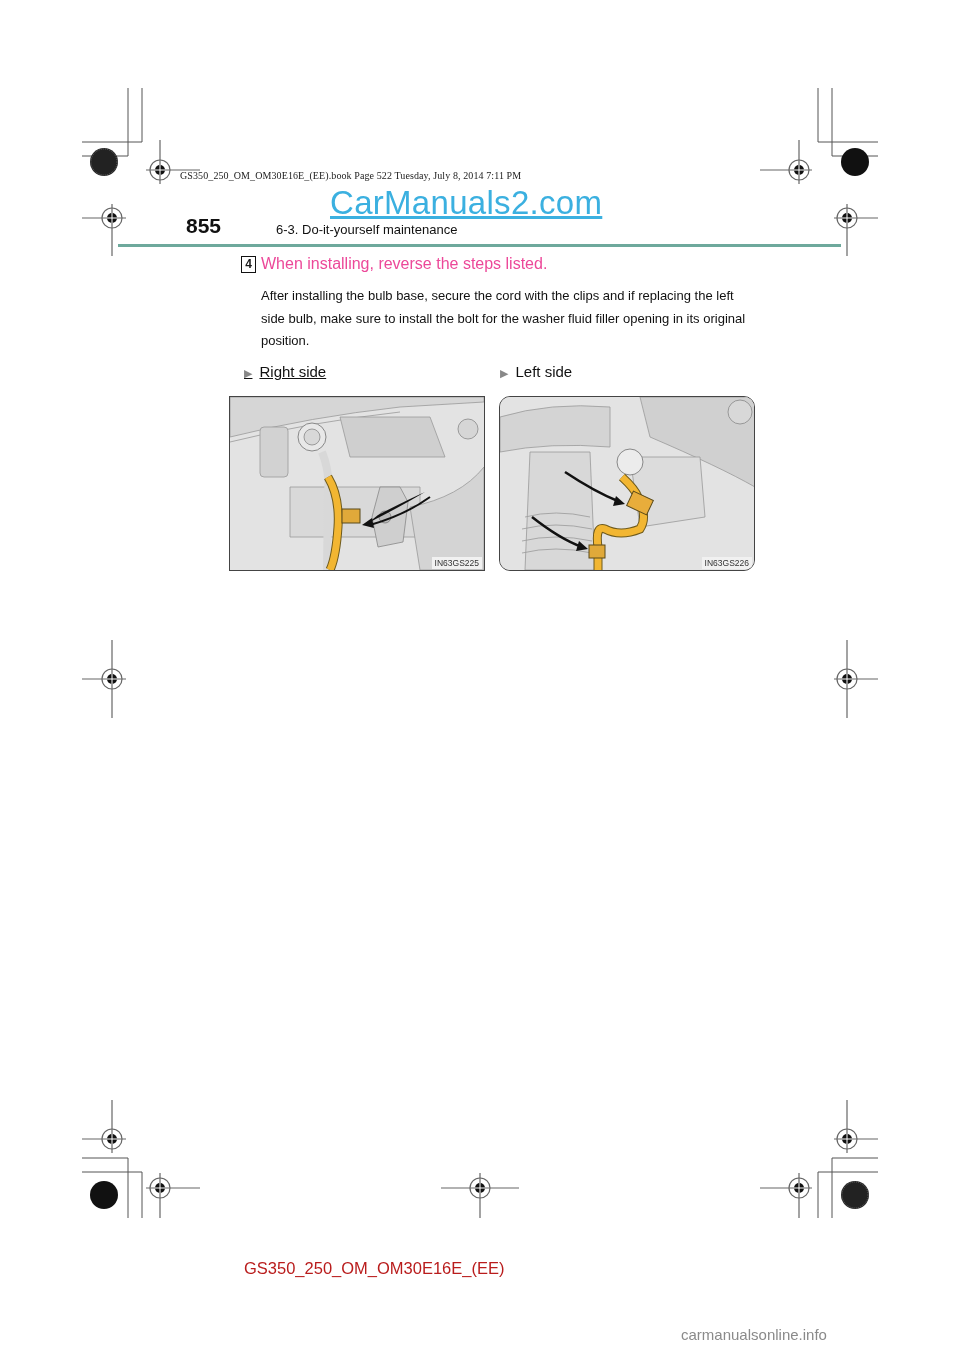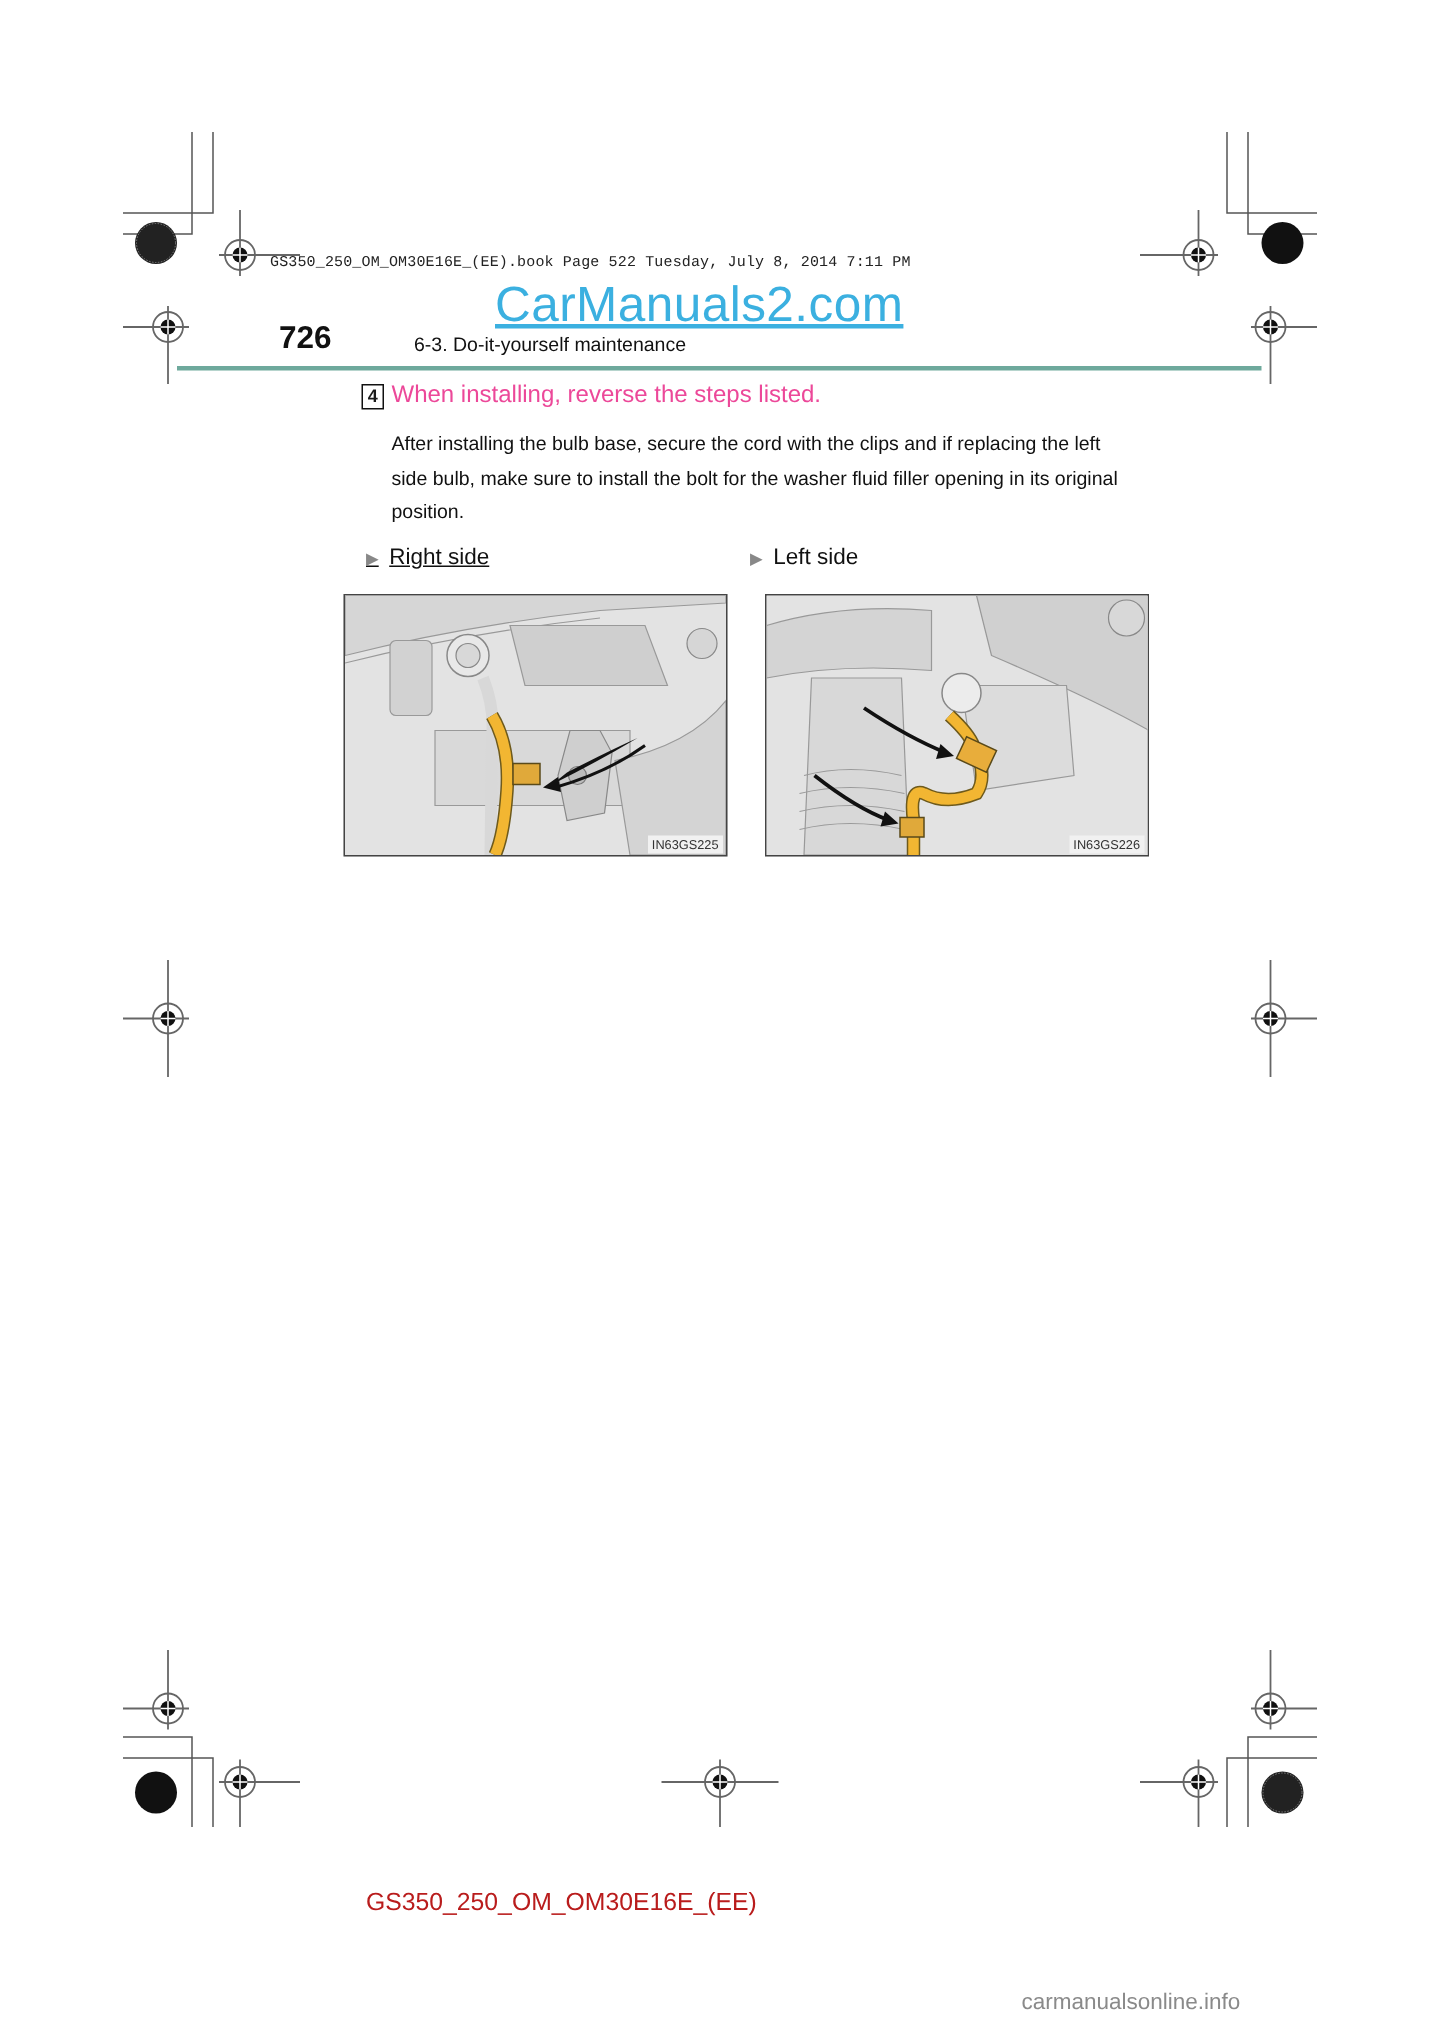--- a/index.html
+++ b/index.html
@@ -1,18 +1,18 @@
 <!DOCTYPE html>
 <html><head>
 <meta charset="utf-8">
 <style>
   html, body { margin: 0; padding: 0; background: #fff; }
   body { width: 960px; height: 1358px; position: relative; overflow: hidden; font-family: "Liberation Sans", sans-serif; color: #1a1a1a; }
   .abs { position: absolute; }
-  .print-header { left: 180px; top: 170px; font-family: Liberation Mono, monospace; font-size: 10px; color: #222; letter-spacing: 0.1px; white-space: nowrap; }
+  .print-header { left: 180px; top: 170px; font-family: Liberation Serif, serif; font-size: 10px; color: #222; letter-spacing: 0.1px; white-space: nowrap; }
   .watermark { left: 330px; top: 184px; font-family: "Liberation Sans", sans-serif; font-size: 33px; color: #3bb0e0; white-space: nowrap; letter-spacing: 0.3px; text-decoration: underline; }
   .page-num { left: 186px; top: 214px; font-size: 21px; font-weight: bold; color: #111; }
   .section-title { left: 248px; top: 222px; font-size: 13px; color: #111; margin-left: 28px; }
   .rule { left: 118px; top: 244px; width: 723px; height: 3px; background: #6ea99c; }
   .step-badge { left: 241px; top: 256px; width: 13px; height: 15px; border: 1.5px solid #111; font-size: 12px; font-weight: bold; line-height: 15px; text-align: center; box-sizing: content-box; }
   .step-heading { left: 261px; top: 255px; font-size: 16px; color: #ec4899; white-space: nowrap; }
   .step-body { left: 261px; top: 285px; width: 490px; font-size: 13px; line-height: 22.5px; color: #111; }
   .bullet { top: 363px; font-size: 15px; white-space: nowrap; color: #111; }
   .bullet .tri { color: #888; font-size: 11px; margin-right: 7px; }
   .figure { top: 396px; width: 256px; height: 175px; border: 1px solid #444; background: #e6e6e6; box-sizing: border-box; overflow: hidden; }
@@ -123,21 +123,21 @@
   <circle cx="104" cy="162" r="13" fill="none" stroke="#888" stroke-width="0.6" stroke-dasharray="1 1"></circle>
   <circle cx="855" cy="162" r="14" fill="#111"></circle>
   <circle cx="104" cy="1195" r="14" fill="#111"></circle>
   <circle cx="855" cy="1195" r="14" fill="#222"></circle>
   <circle cx="855" cy="1195" r="13" fill="none" stroke="#888" stroke-width="0.6" stroke-dasharray="1 1"></circle>
 </svg>
 
 <div class="abs print-header">GS350_250_OM_OM30E16E_(EE).book  Page 522  Tuesday, July 8, 2014  7:11 PM</div>
 <div class="abs watermark">CarManuals2.com</div>
 
-<div class="abs page-num">726</div>
+<div class="abs page-num">855</div>
 <div class="abs section-title">6-3. Do-it-yourself maintenance</div>
 <div class="abs rule"></div>
 
 <div class="abs step-badge">4</div>
 <div class="abs step-heading">When installing, reverse the steps listed.</div>
 <div class="abs step-body">After installing the bulb base, secure the cord with the clips and if replacing the left side bulb, make sure to install the bolt for the washer fluid filler opening in its original position.</div>
 
 <div class="abs bullet" style="left:244px;text-decoration:underline;">
   <span class="tri">▶</span><span>Right side</span>
 </div>
@@ -163,21 +163,21 @@
     <path d="M98 80 Q110 100 108 130 Q106 160 100 173" fill="none" stroke="#6e5a1c" stroke-width="9"></path>
     <path d="M98 80 Q110 100 108 130 Q106 160 100 173" fill="none" stroke="#f2b632" stroke-width="7"></path>
     <rect x="112" y="112" width="18" height="14" fill="#e0a93a" stroke="#5a4a1a" stroke-width="1"></rect>
     <path d="M195 95 Q170 110 138 126 L148 118 Q175 104 195 95 Z" fill="#111"></path>
     <path d="M200 100 Q175 118 140 128" fill="none" stroke="#111" stroke-width="2"></path>
     <polygon points="132,128 142,121 144,131" fill="#111"></polygon>
   </svg>
   <span class="fig-code">IN63GS225</span>
 </div>
 
-<div class="abs figure" style="left:510px;">
+<div class="abs figure" style="left:499px;border-radius:11px;">
   <svg width="255" height="173" viewBox="0 0 255 173">
     <rect width="255" height="173" fill="#e3e3e3"></rect>
     <path d="M0 20 Q50 5 110 10 L110 50 Q50 45 0 55 Z" fill="#d4d4d4" stroke="#999" stroke-width="0.8"></path>
     <path d="M30 55 L90 55 L95 173 L25 173 Z" fill="#d8d8d8" stroke="#999" stroke-width="0.8"></path>
     <g stroke="#999" stroke-width="0.8" fill="none">
       <path d="M25 120 Q55 112 90 120"></path>
         <path d="M22 132 Q55 124 92 132"></path>
         <path d="M22 144 Q55 136 92 144"></path>
         <path d="M22 156 Q55 148 92 156"></path>
     </g>

